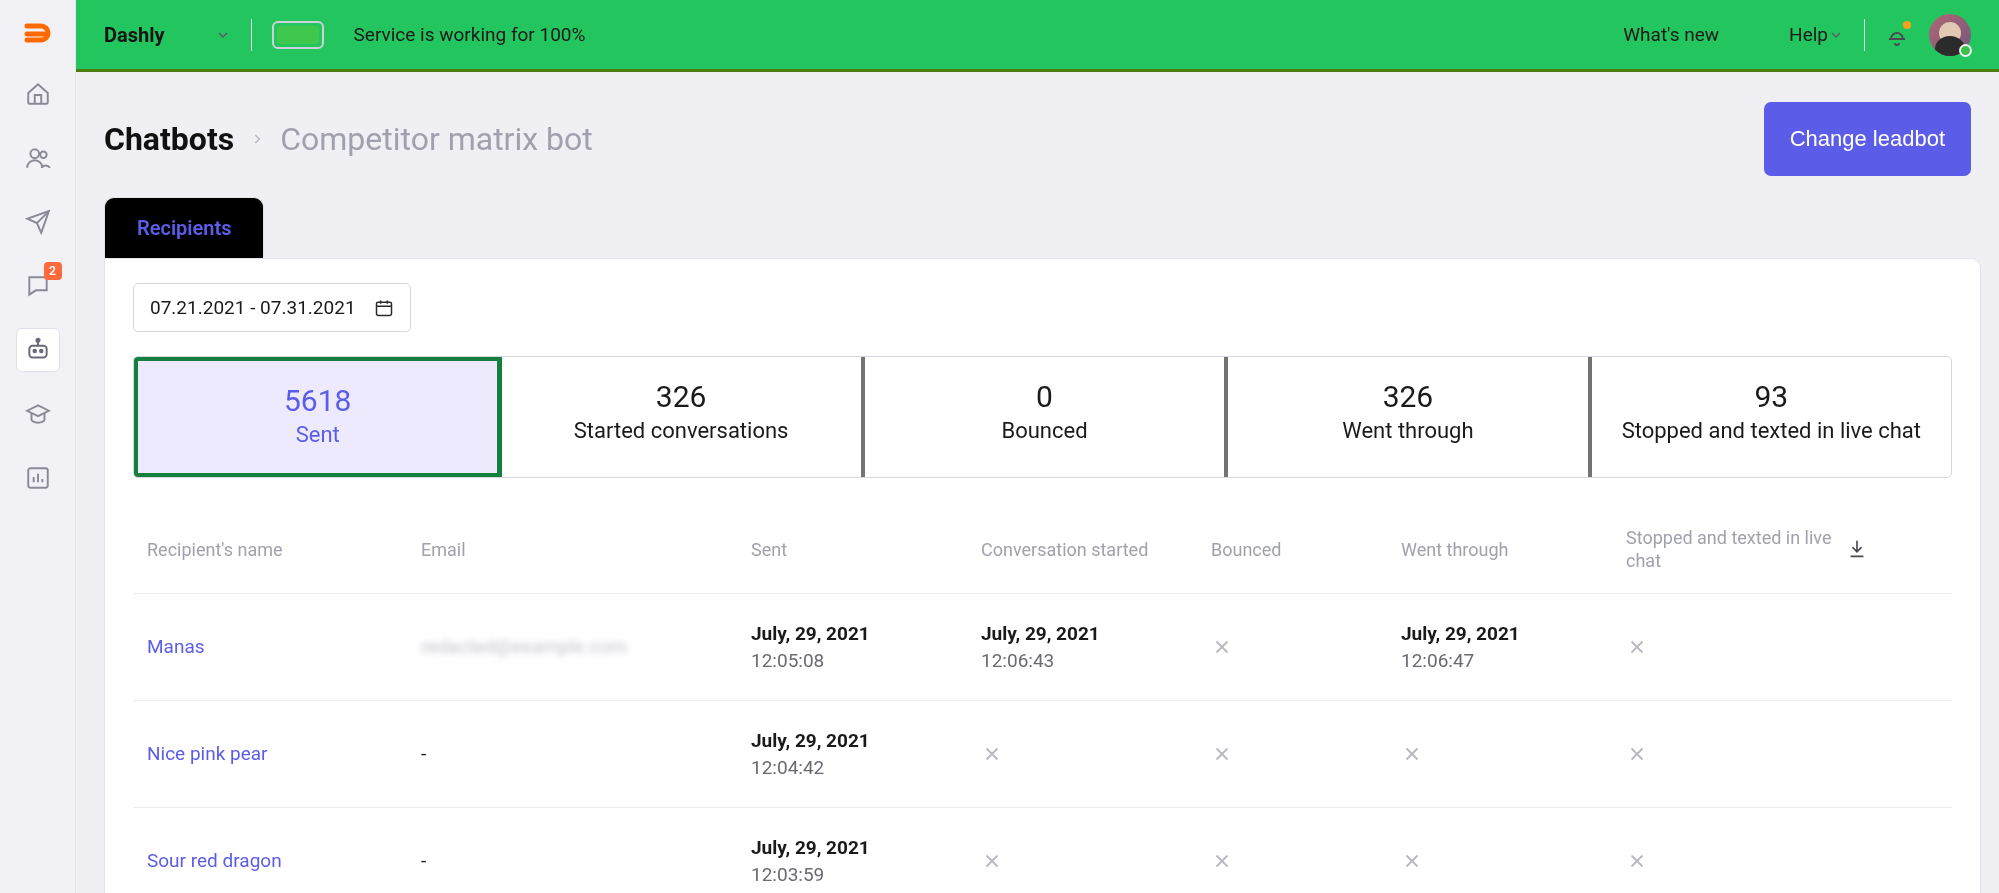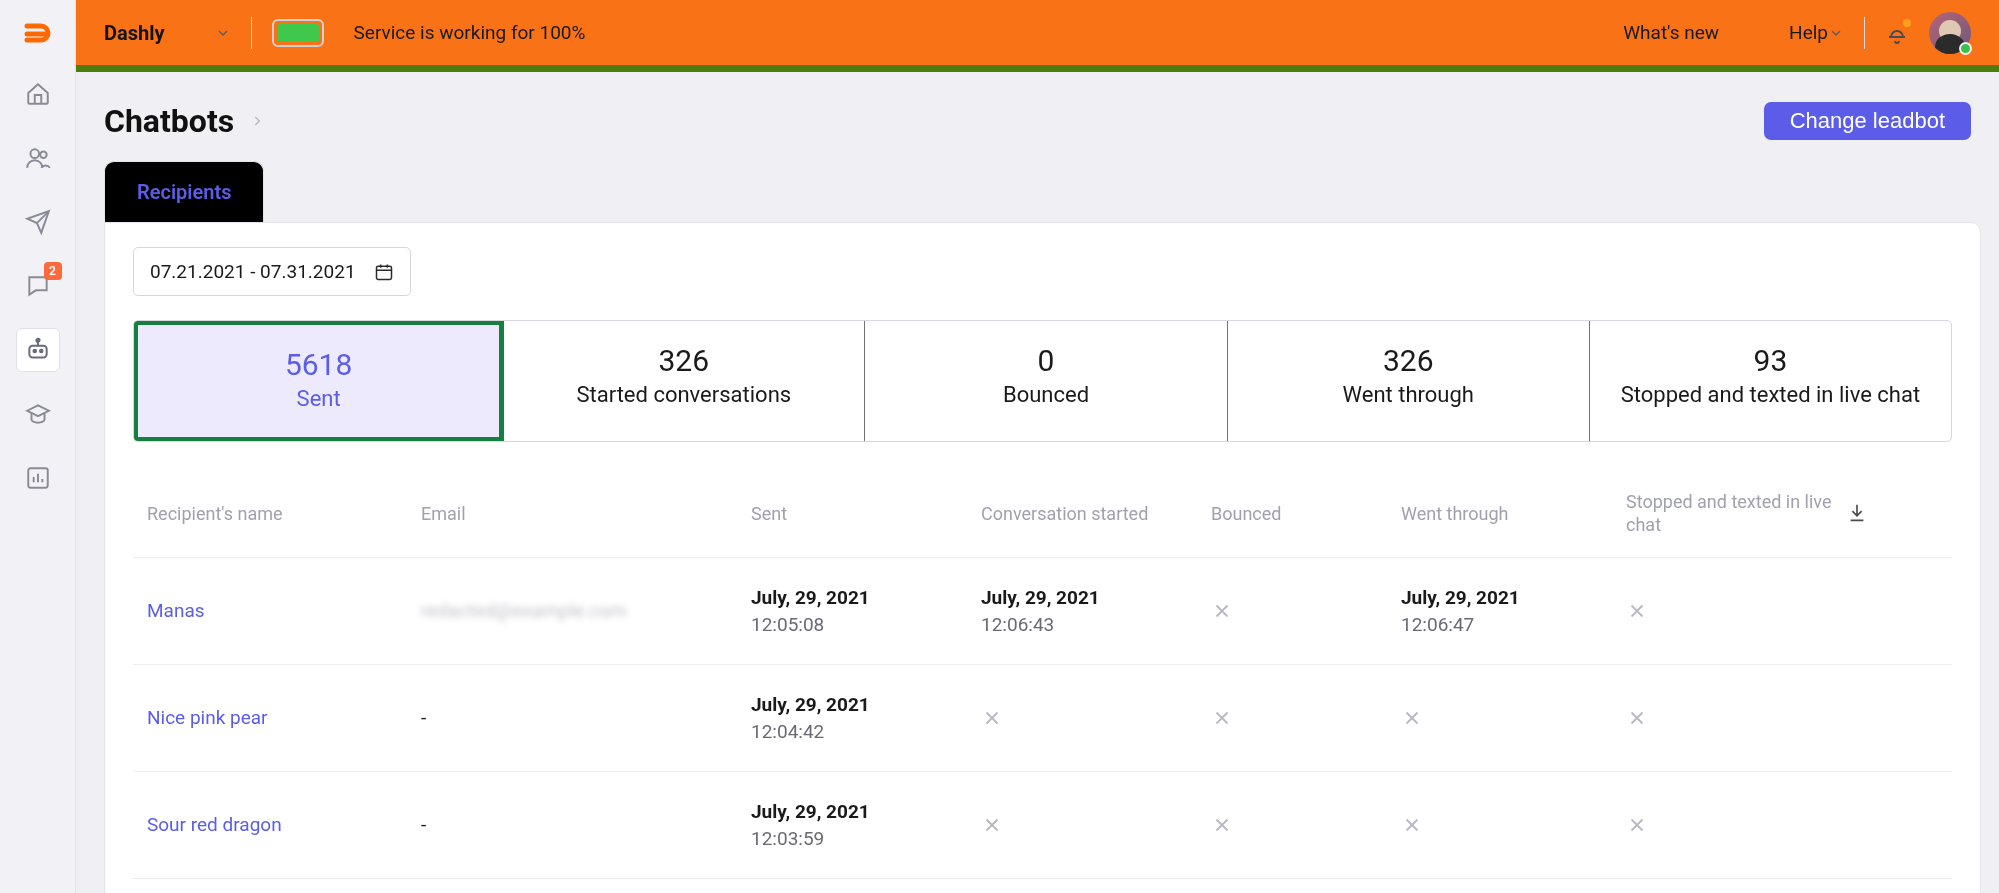--- a/index.html
+++ b/index.html
@@ -54,22 +54,22 @@
     display: flex; align-items: center; justify-content: center;
     padding: 0 3px;
     font-weight: 600;
   }
 
   
   .topbar {
     position: fixed;
     left: 76px; top: 0; right: 0;
     height: 72px;
-    background: #f97316;
-    border-bottom: 7px solid #4d7c0f;
+    background: #22c55e;
+    border-bottom: 3px solid #4d7c0f;
     display: flex;
     align-items: center;
     padding: 0 28px;
     gap: 20px;
   }
   .brand-select {
     display: flex; align-items: center; gap: 50px;
     font-size: 20px; font-weight: 700;
     cursor: pointer;
     color: #141414;
@@ -120,21 +120,21 @@
   .breadcrumb .root { font-weight: 700; color:#111; cursor: default; }
   .breadcrumb .sep { color: #b9b9c3; }
   .breadcrumb .current { color:#a1a1ad; font-weight: 400; }
   .primary-btn {
     margin-left: auto;
     background: #5b5de8;
     color: #fff;
     border: none;
     border-radius: 7px;
     font-size: 22px;
-    padding: 6px 26px;
+    padding: 24px 26px;
     cursor: pointer;
   }
 
   .tabs {
     display: flex;
     padding-left: 28px;
     border-bottom: 1px solid transparent;
   }
   .tab {
     background: #000000;
@@ -174,21 +174,21 @@
     display: flex;
     margin-top: 24px;
     border: 1px solid #d7d7e0;
     border-radius: 5px;
     overflow: hidden;
   }
   .stat {
     flex: 1;
     text-align: center;
     padding: 22px 10px 26px 10px;
-    border-right: 1px solid #737373;
+    border-right: 4px solid #737373;
     cursor: pointer;
   }
   .stat:last-child { border-right: none; }
   .stat.active {
     background: #eceafc;
     border: 5px solid #15803d;
     margin: -1px;
     flex: 1;
   }
   .stat-value { font-size: 30px; font-weight: 400; color:#1a1a1a; }
@@ -315,20 +315,21 @@
   </div>
 </div>
 
 <div class="main">
   <div class="header-row">
     <div class="breadcrumb">
       <span class="root">Chatbots</span>
       <svg class="sep" width="14" height="22" viewBox="0 0 24 24" fill="none" stroke="#b9b9c3" stroke-width="2.5">
           <path d="M9 5 l7 7 l-7 7"></path>
         </svg>
+      <span class="current">Competitor matrix bot</span>
     </div>
     <button class="primary-btn">Change leadbot</button>
   </div>
 
   <div class="tabs">
     <div class="tab">Recipients</div>
   </div>
 
   <div class="panel">
     <div class="date-picker">

